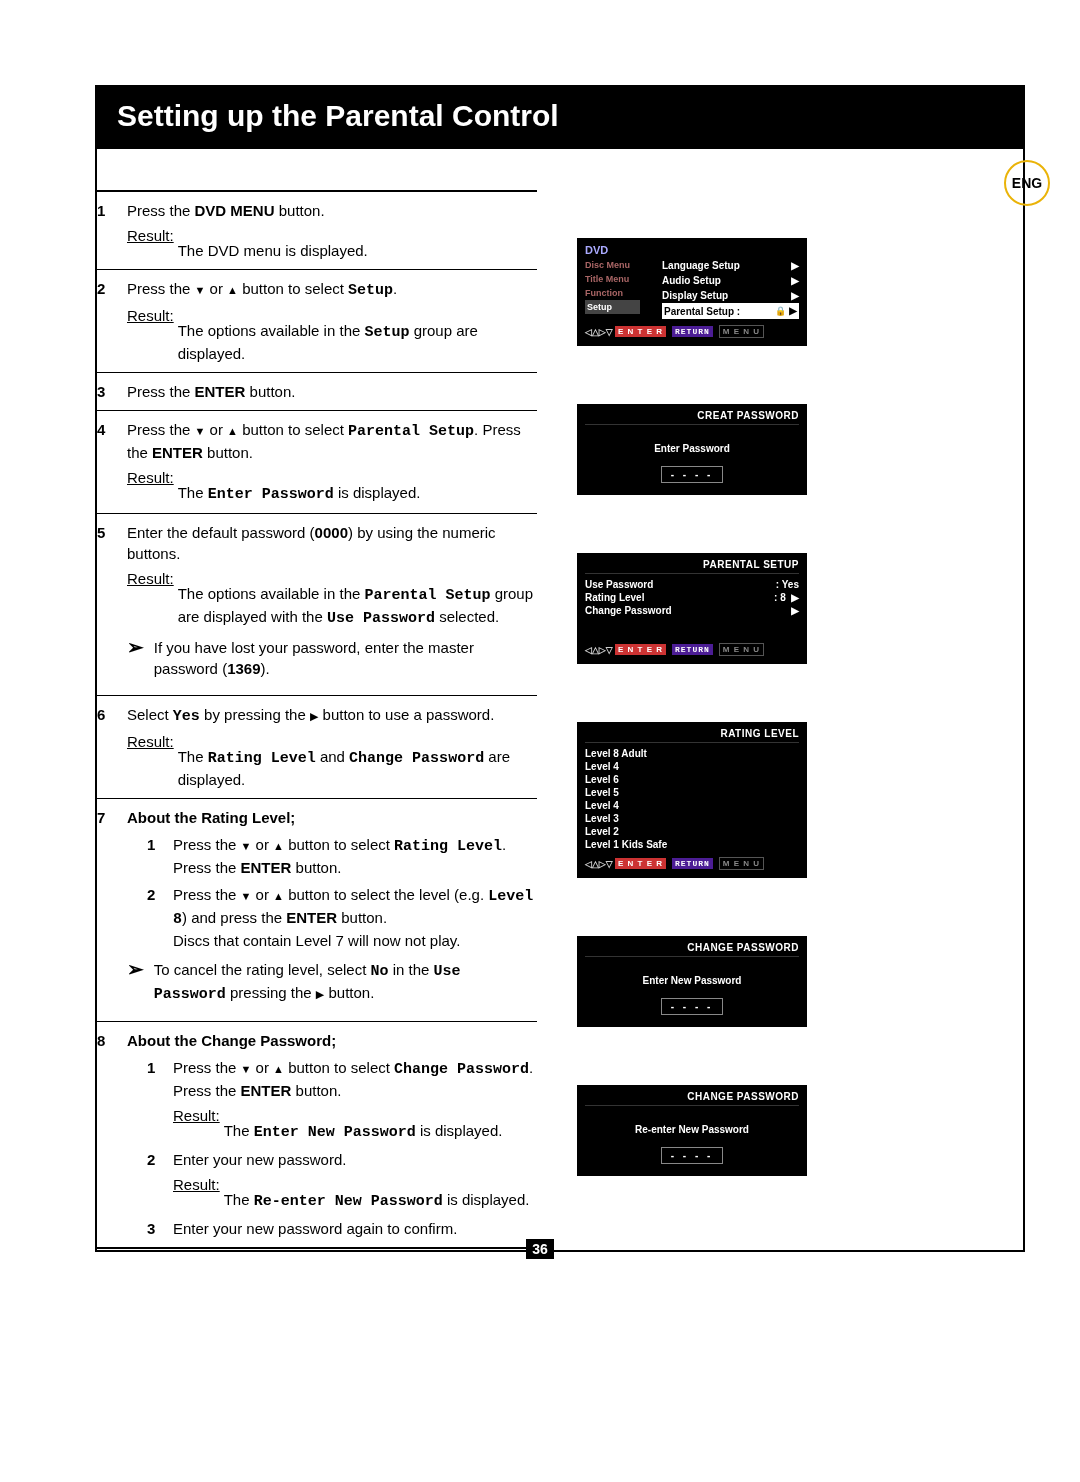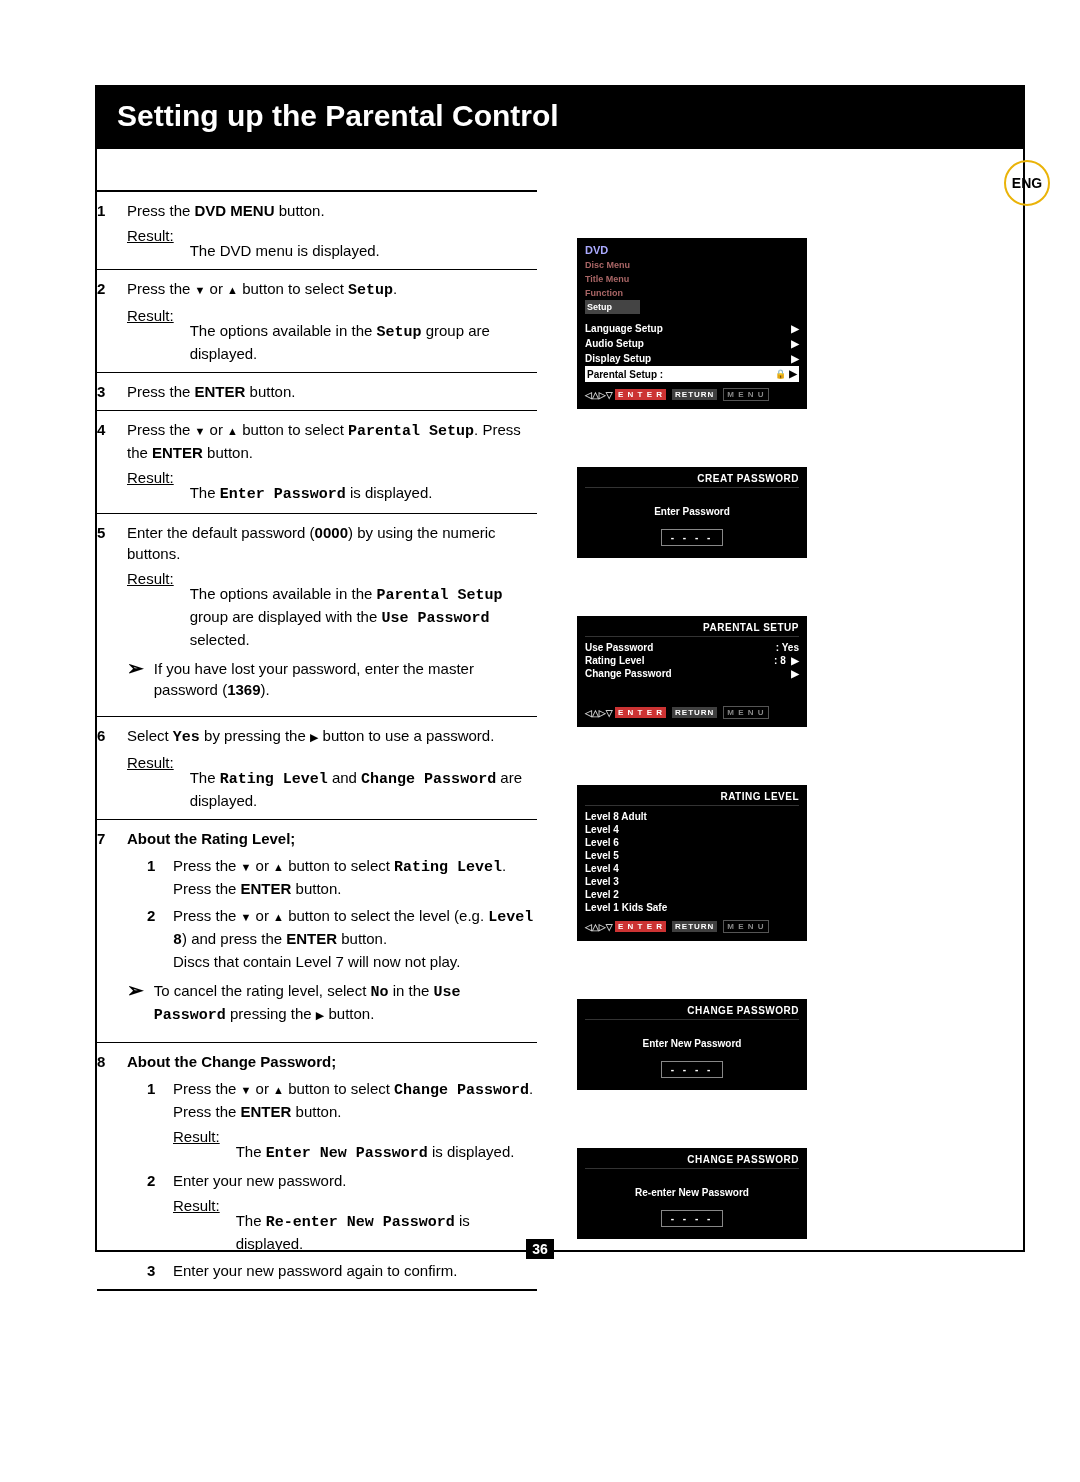--- a/index.html
+++ b/index.html
@@ -73,21 +73,21 @@
   .step-num {
     width: 18px;
     font-weight: bold;
     flex-shrink: 0;
   }
   .step-body {
     flex: 1;
   }
   .result-row {
     display: flex;
-    gap: 16px;
+    gap: 4px;
     margin-top: 4px;
   }
   .result-label {
     text-decoration: underline;
     flex-shrink: 0;
   }
   .result-text { flex:1;margin-top:15px; }
   .bold { font-weight: bold; }
   .mono { font-family: "Courier New", monospace; font-weight: bold; }
   .note-row {
@@ -144,22 +144,21 @@
     text-align:center;
     padding:14px 0 6px 0;
   }
   .osd .dvd-hdr{
     color:#aaf;
     font-size:11px;
     padding-bottom:2px;
   }
   .osd .sidebar{
     display:flex;
-    gap:7px;
-    flex-direction:column;
+    gap:22px;
   }
   .osd .side-labels{
     width:55px;
     color:#a66;
     font-size:9px;
     line-height:14px;
   }
   .osd .side-labels div{white-space:nowrap;}
   .osd .menu-items{
     flex:1;
@@ -189,21 +188,21 @@
     line-height:8px;
     text-align:center;
     color:#ccc;
   }
   .osd .foot .btn{
     padding:1px 3px;
     font-size:8px;
     letter-spacing:1px;
   }
   .osd .foot .enter{ background:#c33; color:#fff;}
-  .osd .foot .return{ background:#404040; color:#fff;}
+  .osd .foot .return{ background:#4c1d95; color:#fff;font-family:Liberation Mono, monospace;}
   .osd .foot .menu{ color:#888; border:1px solid #555;}
   .osd .dashes{
     border:1px solid #888;
     width:60px;
     margin:6px auto 4px auto;
     text-align:center;
     letter-spacing:3px;
     padding:2px 0;
   }
   .osd .list{

